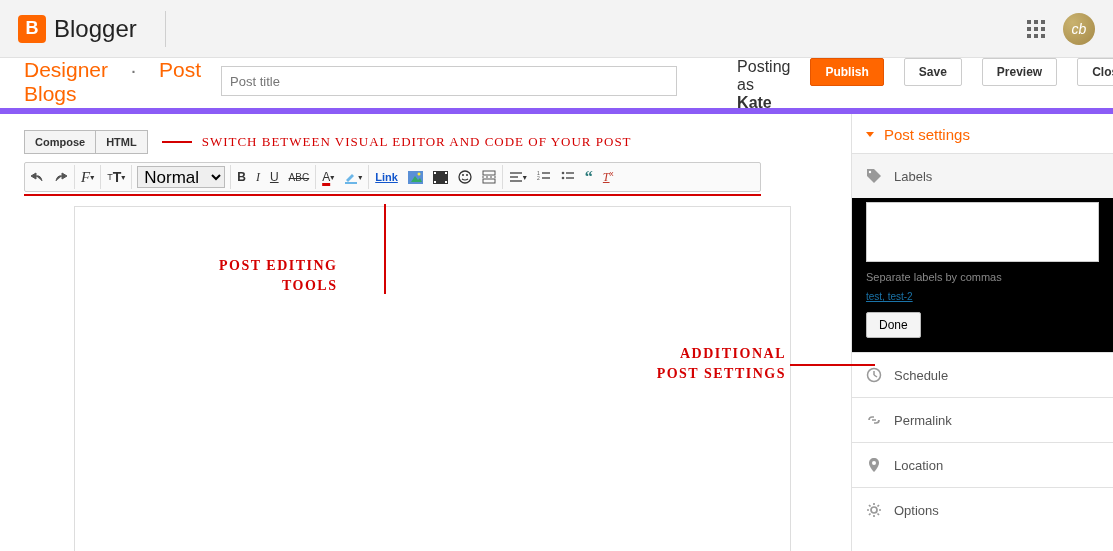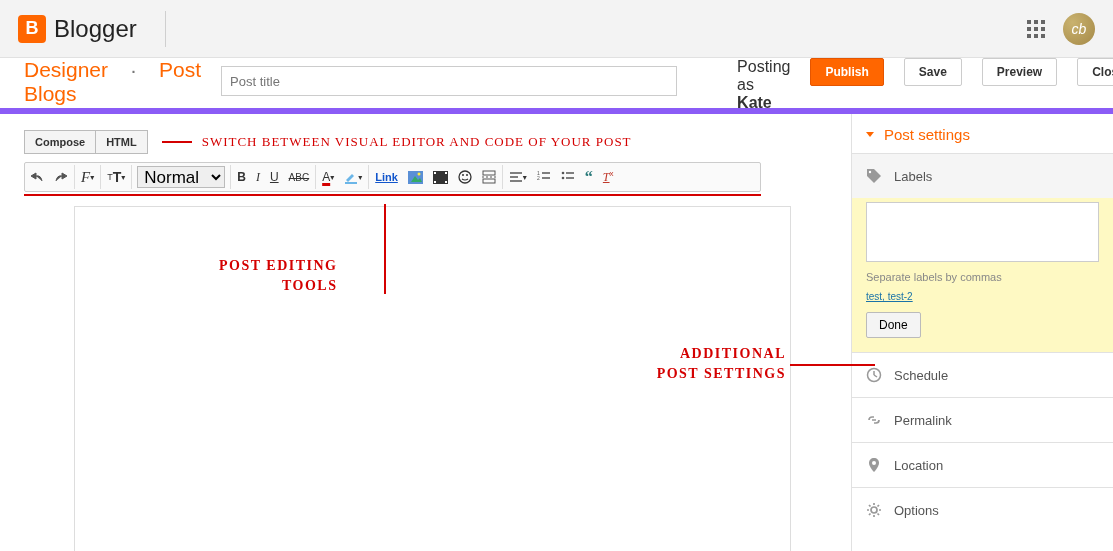--- a/index.html
+++ b/index.html
@@ -61,21 +61,21 @@
 .anno-tools-label { position: absolute; left: 195px; top: 50px; color: #d40000; font-family: Georgia, serif; font-size: 14px; letter-spacing: 1.5px; text-align: right; line-height: 1.4; font-weight: bold; }
 .anno-settings-hline { position: absolute; right: -24px; top: 158px; width: 85px; height: 2px; background: #d40000; }
 .anno-settings-label { position: absolute; right: 65px; top: 138px; color: #d40000; font-family: Georgia, serif; font-size: 14px; letter-spacing: 1.5px; text-align: right; line-height: 1.4; font-weight: bold; }
 
 
 .ps-head { display: flex; align-items: center; padding: 12px 14px 10px; font-size: 15px; color: #ff6600; }
 .ps-caret { width: 0; height: 0; border-left: 4px solid transparent; border-right: 4px solid transparent; border-top: 5px solid #ff6600; margin-right: 10px; }
 .ps-sec { border-top: 1px solid #e1e1e1; }
 .ps-row { display: flex; align-items: center; padding: 14px 14px; font-size: 13px; color: #555; cursor: pointer; }
 .ps-row svg, .ps-row .icon-slot { margin-right: 12px; flex: 0 0 16px; }
-.labels-body { padding: 4px 14px 14px 14px; background: #fef9c3; }
+.labels-body { padding: 4px 14px 14px 14px; background: #000000; }
 .labels-ta { width: 100%; height: 60px; border: 1px solid #ccc; resize: none; background: #fff; font-size: 12px; padding: 4px; }
 .labels-hint { font-size: 11px; color: #888; margin-top: 6px; }
 .labels-links { font-size: 10px; color: #1a73a8; margin-top: 8px; cursor: pointer; text-decoration: underline; }
 .done-btn { margin-top: 10px; height: 26px; padding: 0 12px; border: 1px solid #bbb; background: #f4f4f4; font-size: 12px; cursor: pointer; border-radius: 2px; }
 
 .icon-gray { fill: #888; }
 </style>
 </head>
 <body>
 

